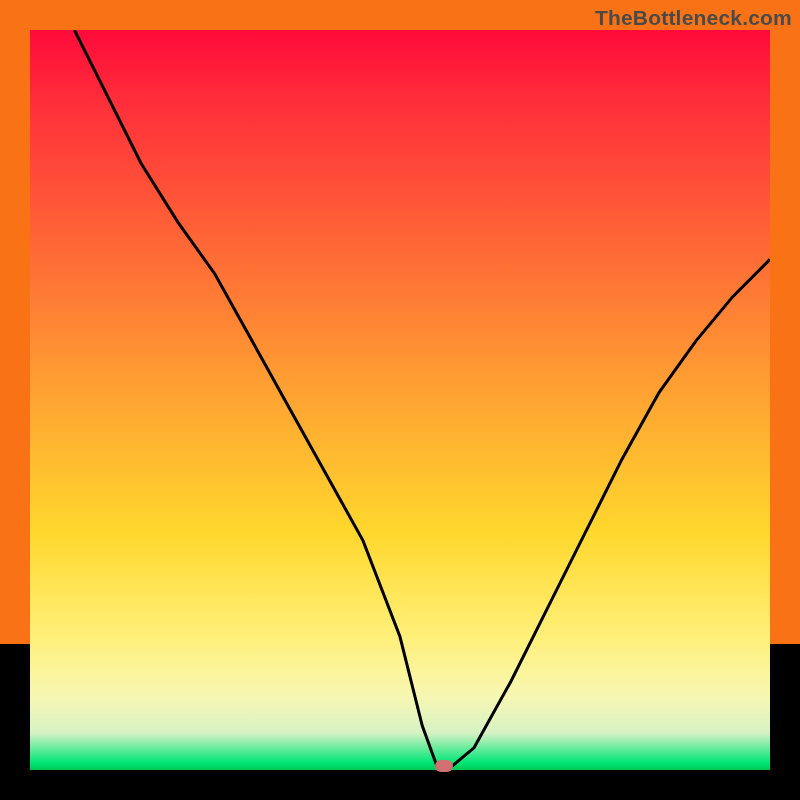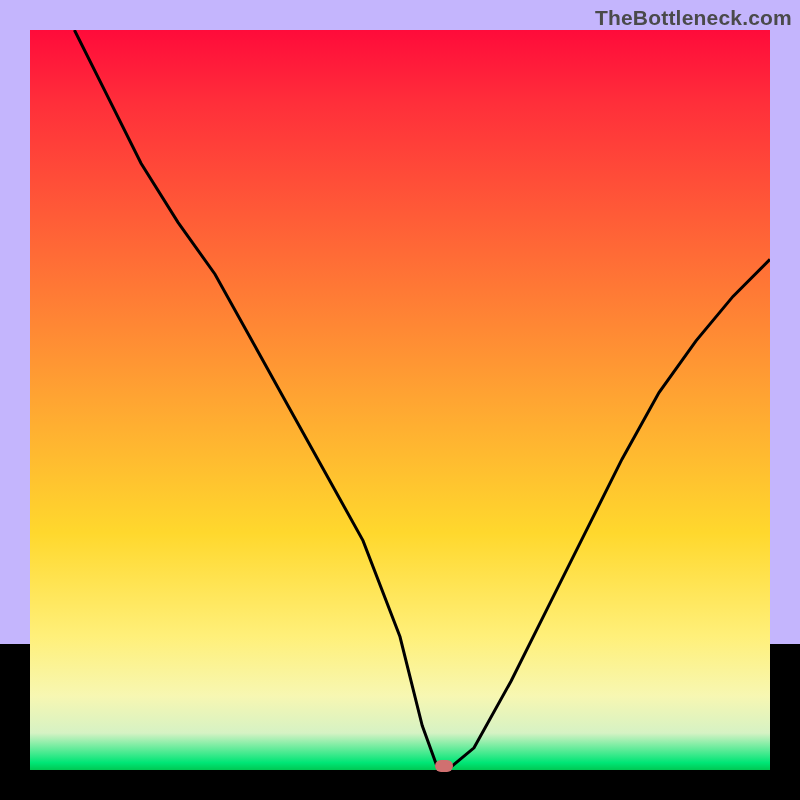--- a/index.html
+++ b/index.html
@@ -8,21 +8,21 @@
     width: 800px;
     height: 800px;
     background: #000;
     overflow: hidden;
     font-family: Arial, Helvetica, sans-serif;
   }
   .frame {
     position: relative;
     width: 800px;
     height: 644px;
-    background: #c4b5fd;
+    background: #f97316;
   }
   .plot-area {
     position: absolute;
     left: 30px;
     top: 30px;
     width: 740px;
     height: 740px;
     
     background: linear-gradient(
       to bottom,

